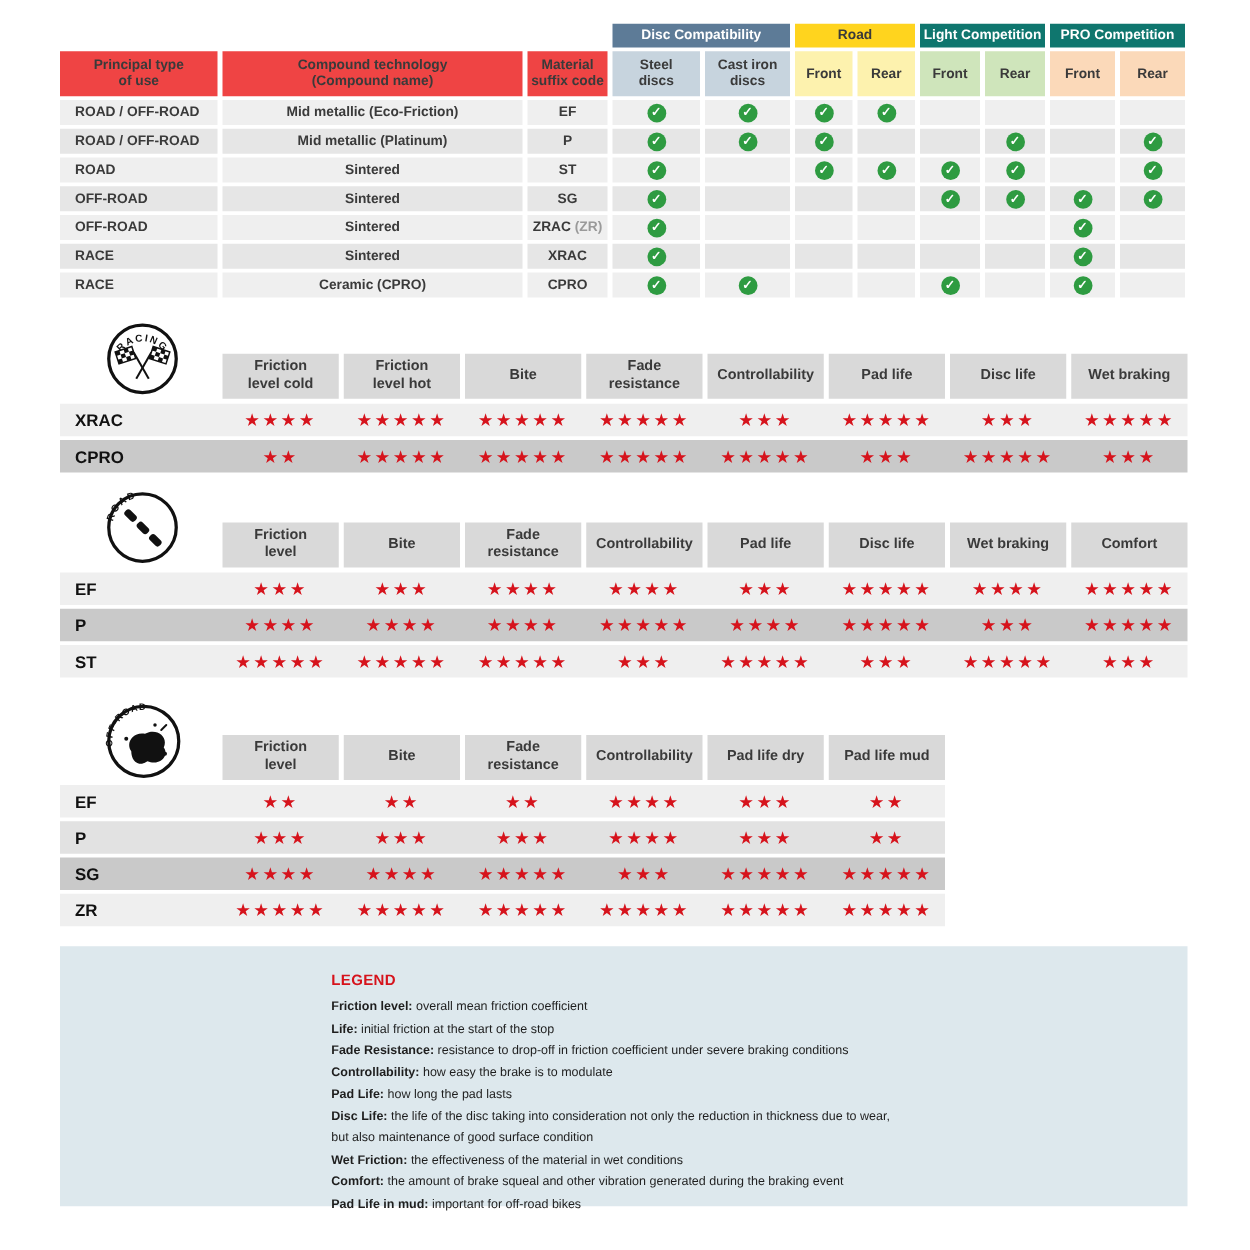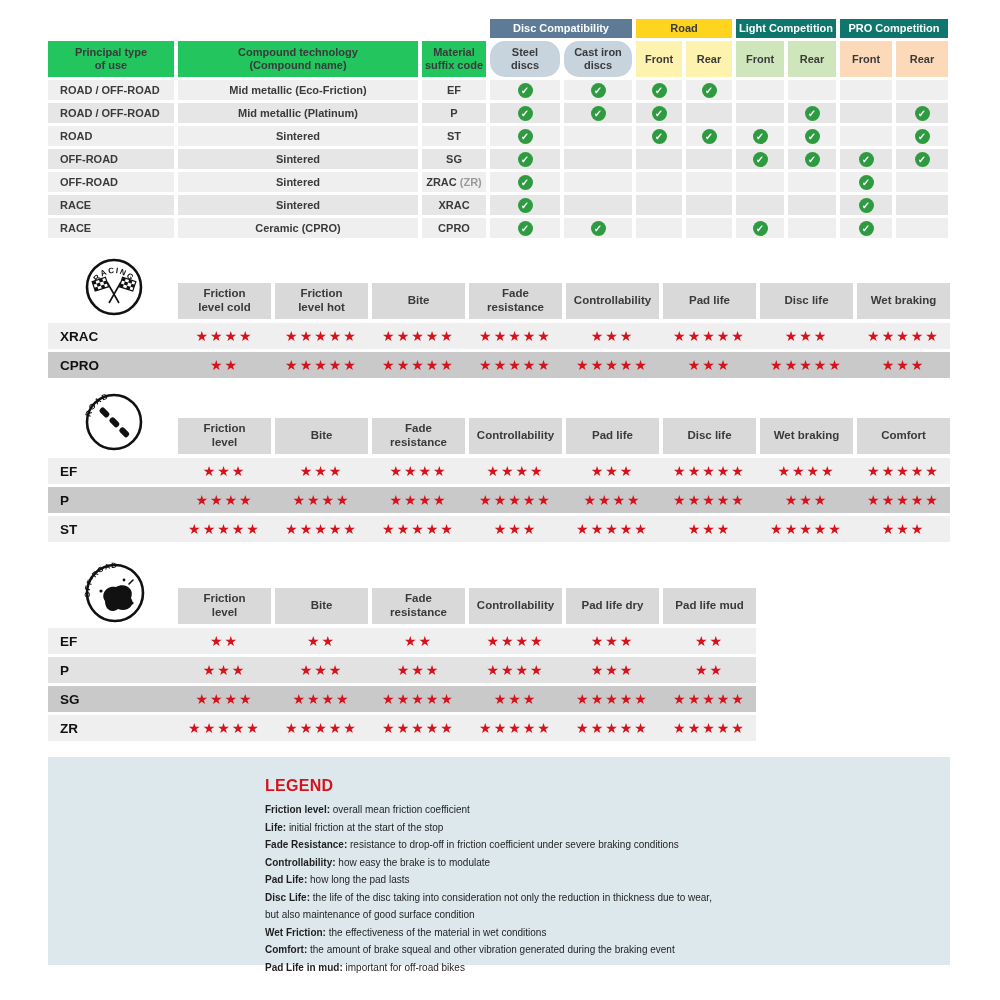--- a/index.html
+++ b/index.html
@@ -9,22 +9,22 @@
 
   
   table.ctable { border-collapse:separate; border-spacing:4px 3px; table-layout:fixed; width:908px; margin-left:-4px; }
   .ctable td { text-align:center; vertical-align:middle; font-size:11px; font-weight:bold; color:#3a3a3a; white-space:pre-line; line-height:1.15; overflow:hidden; }
   .ctable .blank { background:transparent; }
   .ctable .gh  { height:19px; color:#fff; font-size:11px; }
   .ctable .g0 { background:#5d7b97; }
   .ctable .g1 { background:#ffd41e; color:#3a3a3a; }
   .ctable .g2 { background:#0f766e; }
   .ctable .g3 { background:#0f766e; }
-  .ctable .hc { height:36px; background:#22c55e; }
-  .ctable .hc3, .ctable .hc4 { background:#c7d4de;border-radius:15px; }
+  .ctable .hc { height:36px; background:#ef4444; }
+  .ctable .hc3, .ctable .hc4 { background:#c7d4de; }
   .ctable .hc5, .ctable .hc6 { background:#fdf2ae; }
   .ctable .hc7, .ctable .hc8 { background:#cfe5bb; }
   .ctable .hc9, .ctable .hc10 { background:#fbd9b9; }
   .ctable tr.dr td { background:#efefef; height:20px; }
   .ctable tr.dr.alt td { background:#e6e6e6; }
   .ctable td.use { text-align:left; padding-left:12px; }
   .tick { display:inline-block; width:15px; height:15px; border-radius:50%; background:#2e9b41; color:#fff; font-size:10px; line-height:15px; font-weight:bold; }
   .note { color:#9a9a9a; }
 
   
@@ -41,21 +41,21 @@
   .rrow.data { height:26px; }
   .rrow.data.light  { background:#efefef; }
   .rrow.data.medium { background:#e2e2e2; }
   .rrow.data.dark   { background:#c9c9c9; }
   .lcell { font-weight:bold; font-size:13.5px; color:#111; padding-left:12px; display:flex; align-items:center; }
   .scell { display:flex; align-items:center; justify-content:center; }
   .stars { color:#d6131c; font-size:14px; letter-spacing:2px; white-space:nowrap; }
 
   
   .legend { background:#dde8ed; width:902px; height:208px; margin-top:16px; padding:20px 16px 0 217px; }
-  .ltitle { color:#d6131c; font-weight:bold; font-size:16px; margin-bottom:6px; letter-spacing:0.3px; }
+  .ltitle { color:#d6131c; font-weight:bold; font-size:12px; margin-bottom:6px; letter-spacing:0.3px; }
   .lline { font-size:10px; line-height:17.5px; color:#1e1e1e; }
   .lline b { font-weight:bold; }
 </style>
 </head>
 <body>
 
 <div class="page">
 
   <div id="compat-wrap">
       <table class="ctable">

